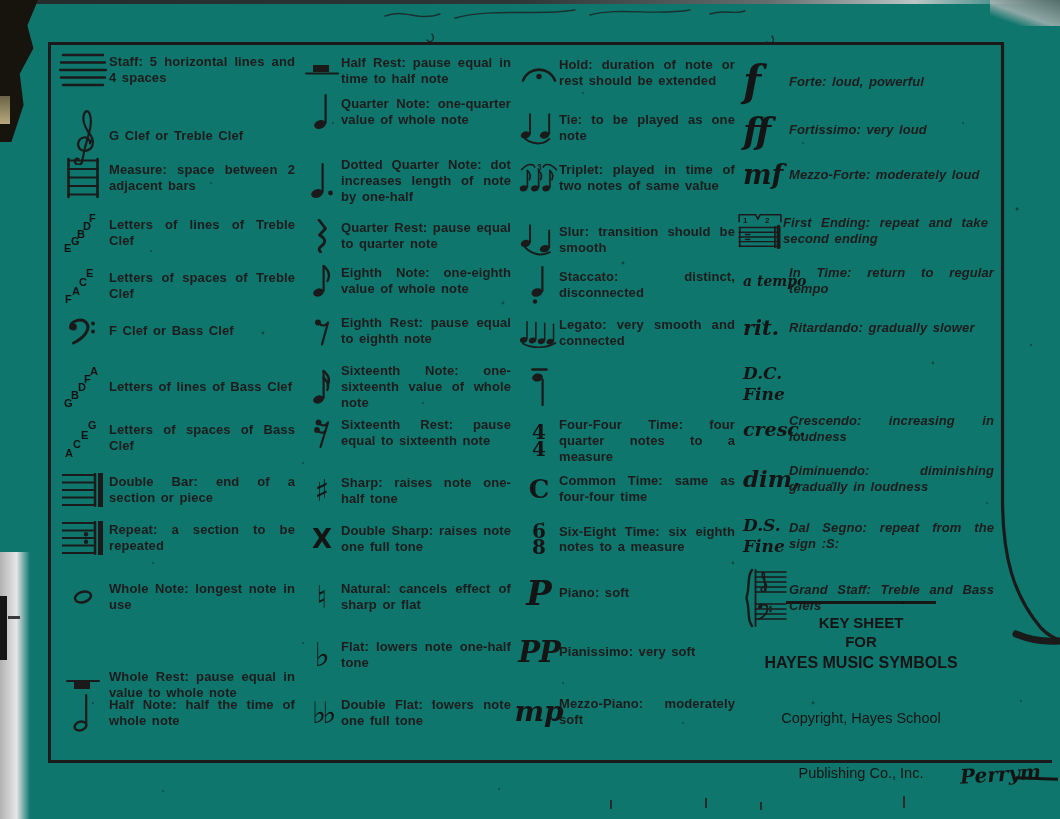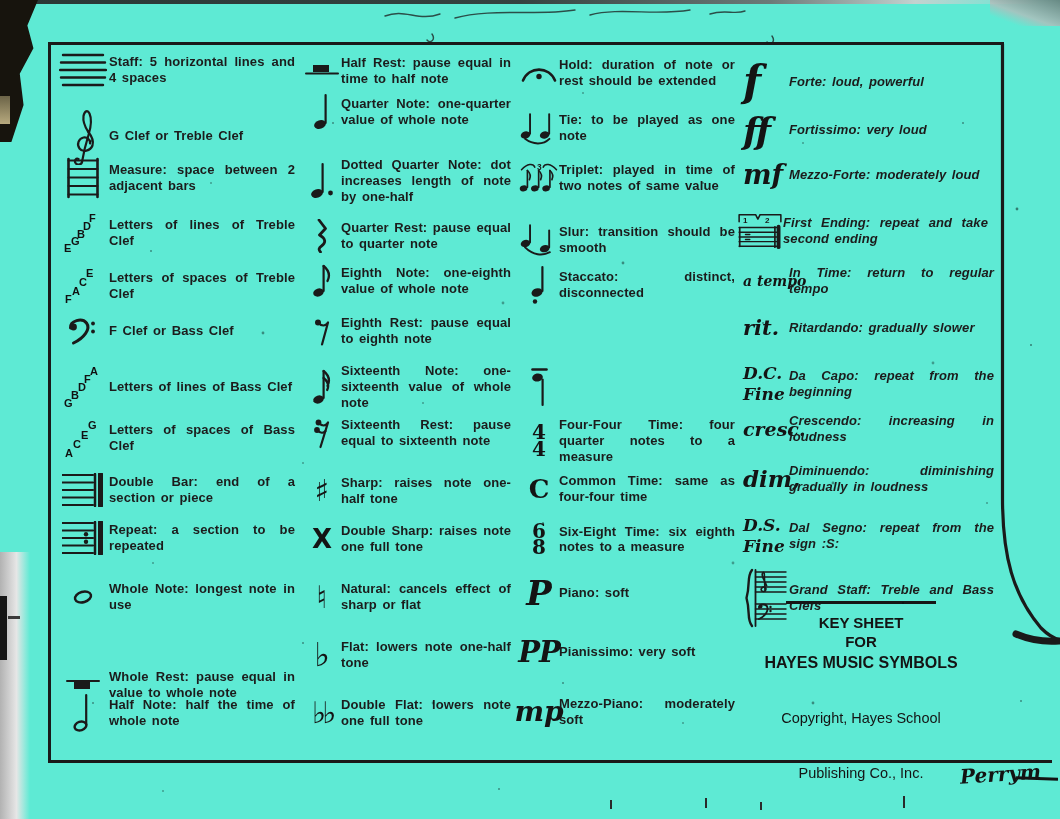--- a/index.html
+++ b/index.html
@@ -1,17 +1,17 @@
 <!DOCTYPE html>
 <html><head>
 <meta charset="utf-8">
 <style>
   html,body{margin:0;padding:0;}
   body{width:1060px;height:819px;position:relative;overflow:hidden;background:#ffffff;font-family:"Liberation Sans",sans-serif;}
-  .page{position:absolute;inset:0;background:#5eead4;}
+  .page{position:absolute;inset:0;background:#0f766e;}
   
   .doc{position:absolute;left:48px;top:42px;width:953px;height:718px;border-top:3px solid #1a1a1a;border-left:3px solid #1a1a1a;}
   .bottom-line{position:absolute;left:48px;top:760px;width:1004px;height:3px;background:#1a1a1a;}
   .col{position:absolute;top:0;height:100%;}
   .col1{left:6px;width:246px;} .col2{left:252px;width:212px;} .col3{left:468px;width:222px;} .col4{left:692px;width:262px;}
   .entry{position:absolute;display:flex;align-items:center;}
   .sym{flex:0 0 auto;display:flex;justify-content:center;align-items:center;color:#161616;}
   .col1 .sym{width:52px;} .col2 .sym{width:38px;} .col3 .sym{width:40px;} .col4 .sym{width:46px;justify-content:flex-start;}
   .desc{font-weight:700;font-size:13px;line-height:1.22;color:#1c1c1c;text-align:justify;text-align-last:left;word-spacing:1.8px;letter-spacing:.1px;}
   .col1 .desc{width:186px;} .col2 .desc{width:170px;} .col3 .desc{width:176px;} .col4 .desc{width:205px;font-style:italic;}
@@ -398,20 +398,36 @@
         <div class="sym">
           <svg width="18" height="40" viewBox="0 0 18 40">
             <ellipse class="fl" cx="7" cy="27.5" rx="5.6" ry="4.2" transform="rotate(-15 7 27.5)"></ellipse>
             <path class="st" stroke-width="2.2" d="M12.4 26 V2"></path>
               <circle class="fl" cx="5" cy="36.5" r="2.2"></circle>
           </svg>
         </div>
         <div class="desc">Staccato: distinct, disconnected</div>
       </div>
 
+      <div class="entry" style="top:270px">
+        <div class="sym">
+          <svg width="52" height="36" viewBox="0 0 52 36">
+            <ellipse class="fl" cx="6" cy="27" rx="4.8" ry="3.7" transform="rotate(-15 6 27)"></ellipse>
+              <path class="st" stroke-width="2" d="M10.4 25.5 V3.5"></path>
+            <ellipse class="fl" cx="17.5" cy="27.8" rx="4.8" ry="3.7" transform="rotate(-15 17.5 27.8)"></ellipse>
+              <path class="st" stroke-width="2" d="M21.9 26.3 V4.5"></path>
+            <ellipse class="fl" cx="29" cy="28.6" rx="4.8" ry="3.7" transform="rotate(-15 29 28.6)"></ellipse>
+              <path class="st" stroke-width="2" d="M33.4 27.1 V5.5"></path>
+            <ellipse class="fl" cx="40.5" cy="29.4" rx="4.8" ry="3.7" transform="rotate(-15 40.5 29.4)"></ellipse>
+              <path class="st" stroke-width="2" d="M44.9 27.9 V6.5"></path>
+            <path class="st" stroke-width="2.2" d="M5 31.5 C18 38.5 36 38 47.5 31"></path>
+          </svg>
+        </div>
+        <div class="desc">Legato: very smooth and connected</div>
+      </div>
 
       <div class="entry" style="top:322px">
         <div class="sym">
           <svg width="20" height="40" viewBox="0 0 20 40">
             <path class="st" stroke-width="2.6" d="M3.5 2.5 H17.5"></path>
             <ellipse class="fl" cx="8.5" cy="10.5" rx="5.4" ry="4" transform="rotate(-12 8.5 10.5)"></ellipse>
             <path class="st" stroke-width="2.2" d="M13.6 12.5 V38"></path>
           </svg>
         </div>
       </div>
@@ -518,21 +534,20 @@
         <div class="desc">Ritardando: gradually slower</div>
       </div>
 
       <div class="entry" style="top:318px">
         <div class="sym">
           <div class="mk g-dc">
               <div>D.C.</div>
               <div>Fine</div>
             </div>
         </div>
-        <div class="desc">Da Capo: repeat from the beginning</div>
       </div>
 
       <div class="entry" style="top:368px">
         <div class="sym">
             <span class="mk g-cresc">cresc.</span>
           </div>
         <div class="desc">Crescendo: increasing in loudness</div>
       </div>
 
       <div class="entry" style="top:418px">

